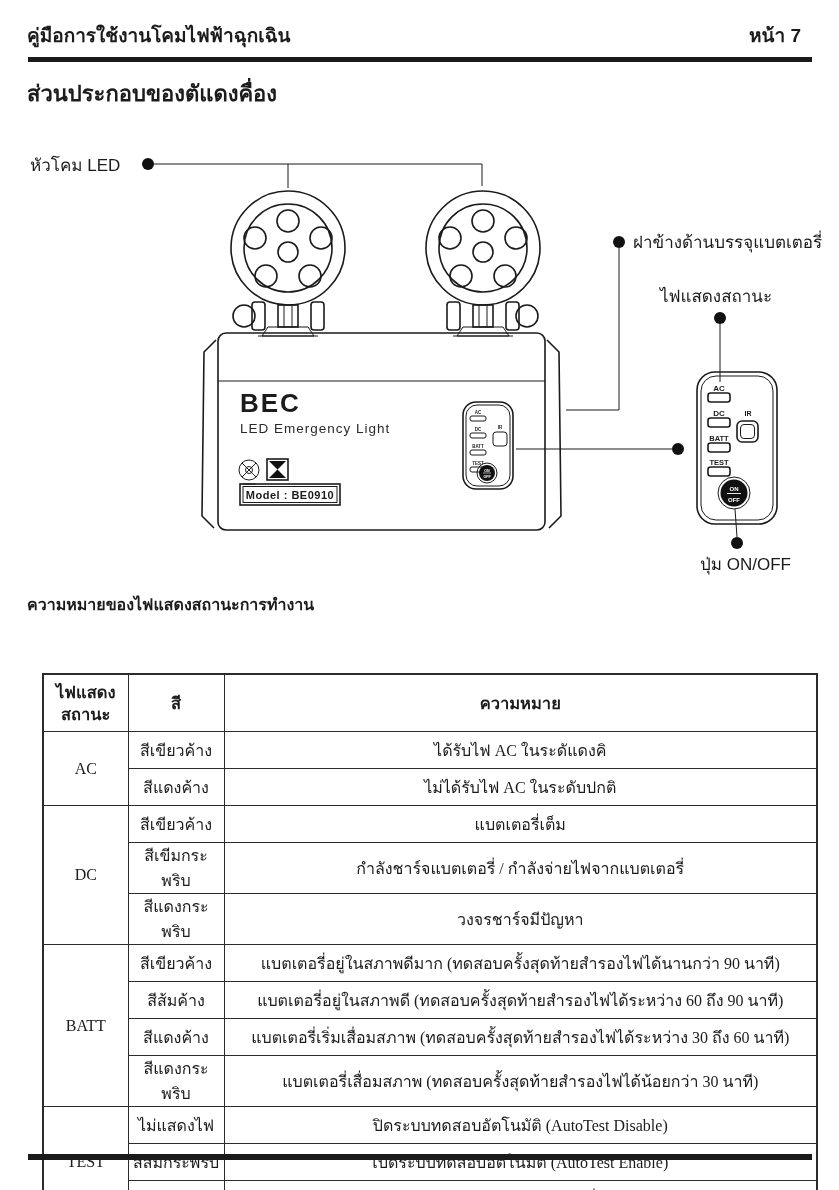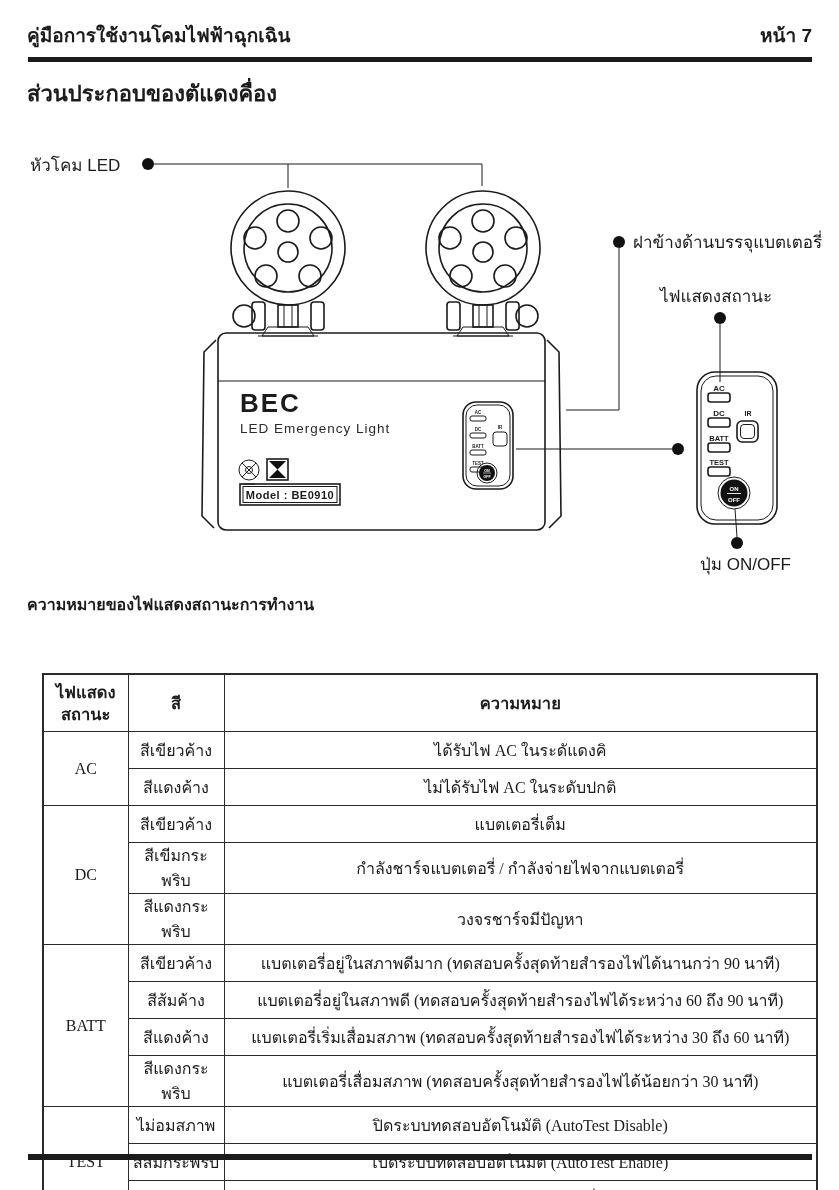--- a/index.html
+++ b/index.html
@@ -1,20 +1,20 @@
 <!DOCTYPE html>
 <html lang="th"><head>
 <meta charset="utf-8">
 <style>
   html,body{margin:0;padding:0;background:#fff;}
   body{width:839px;height:1190px;position:relative;overflow:hidden;
        font-family:"Liberation Sans","DejaVu Sans",sans-serif;color:#1b1b1b;}
   .abs{position:absolute;}
   
-  .page-header{left:27px;right:27px;top:20px;display:flex;justify-content:space-between;
+  .page-header{left:27px;right:38px;top:20px;display:flex;justify-content:space-between;
                font-size:19px;font-weight:bold;}
   .rule{left:28px;width:784px;height:5px;background:#1b1b1b;}
   .rule.top{top:57px;}
   .rule.bottom{top:1154px;height:6px;}
   .sec-title{left:27px;font-size:22px;font-weight:bold;}
   .sec-title.one{top:76px;}
   .sec-title.two{top:592px;font-size:16px;}
   
   svg.diagram{left:0;top:130px;}
   .ol{fill:none;stroke:#1b1b1b;stroke-width:1.6;}
@@ -251,21 +251,21 @@
       <td>สีแดงค้าง</td>
       <td class="small">แบตเตอรี่เริ่มเสื่อมสภาพ (ทดสอบครั้งสุดท้ายสำรองไฟได้ระหว่าง 30 ถึง 60 นาที)</td>
     </tr>
     <tr>
       <td>สีแดงกระพริบ</td>
       <td class="small">แบตเตอรี่เสื่อมสภาพ (ทดสอบครั้งสุดท้ายสำรองไฟได้น้อยกว่า 30 นาที)</td>
     </tr>
 
     <tr>
       <td class="ind" rowspan="3">TEST</td>
-      <td>ไม่อมสภาพ</td>
+      <td>ไม่แสดงไฟ</td>
       <td>ปิดระบบทดสอบอัตโนมัติ (AutoTest Disable)</td>
     </tr>
     <tr>
       <td>สีส้มกระพริบ</td>
       <td>เปิดระบบทดสอบอัตโนมัติ (AutoTest Enable)</td>
     </tr>
     <tr>
       <td>สีส้มค้าง</td>
       <td>กำลังทดสอบแบตเตอรี่</td>
     </tr>

